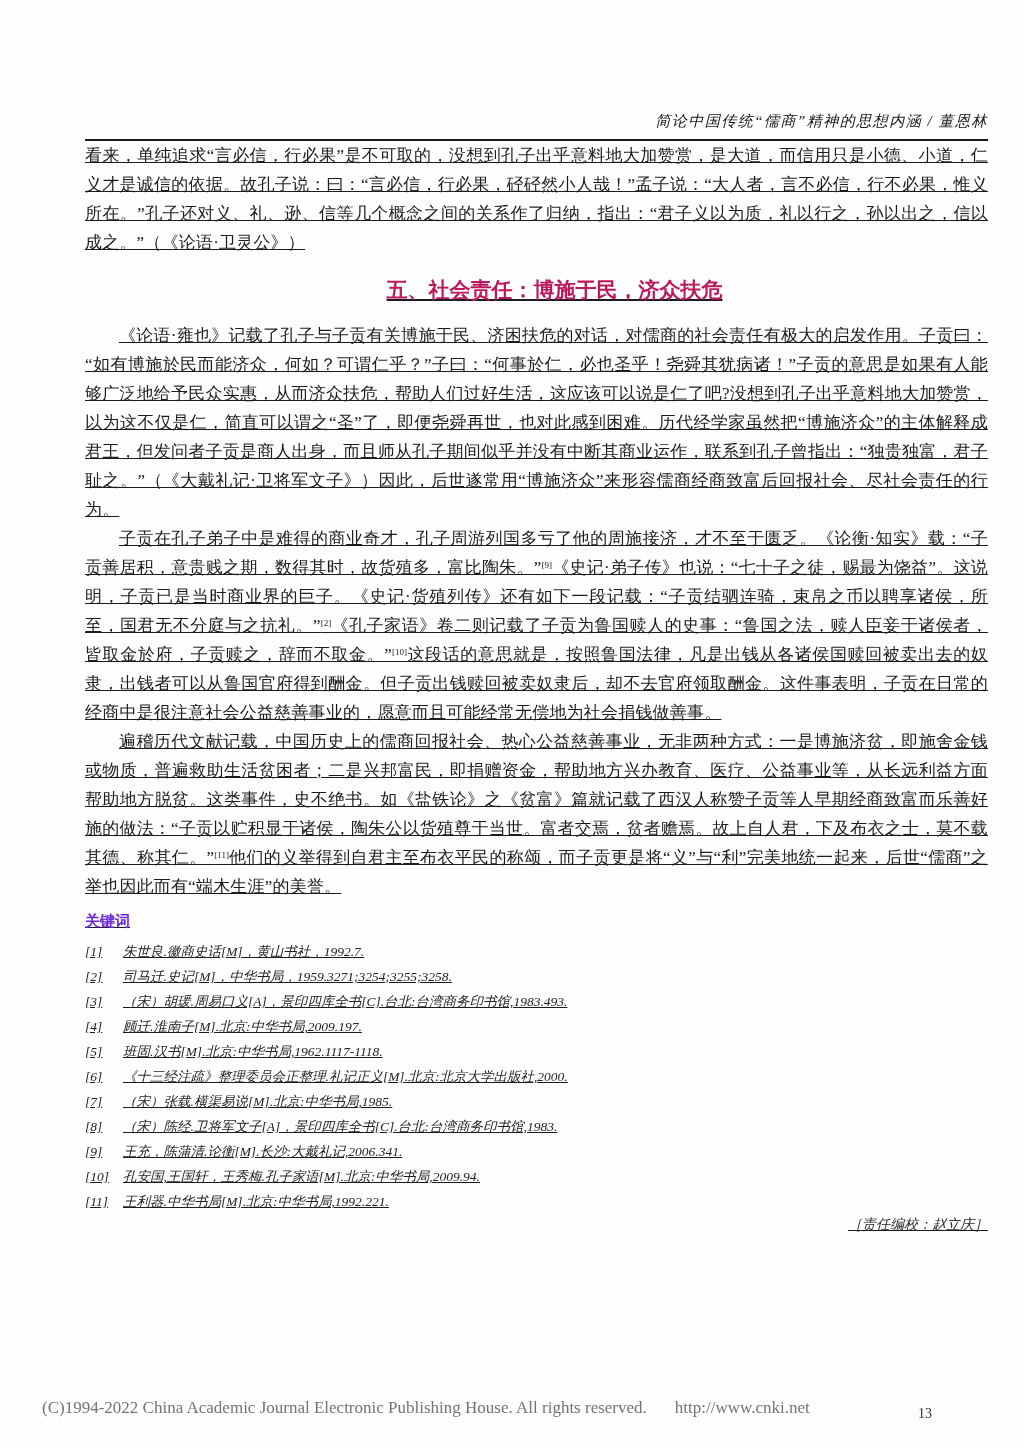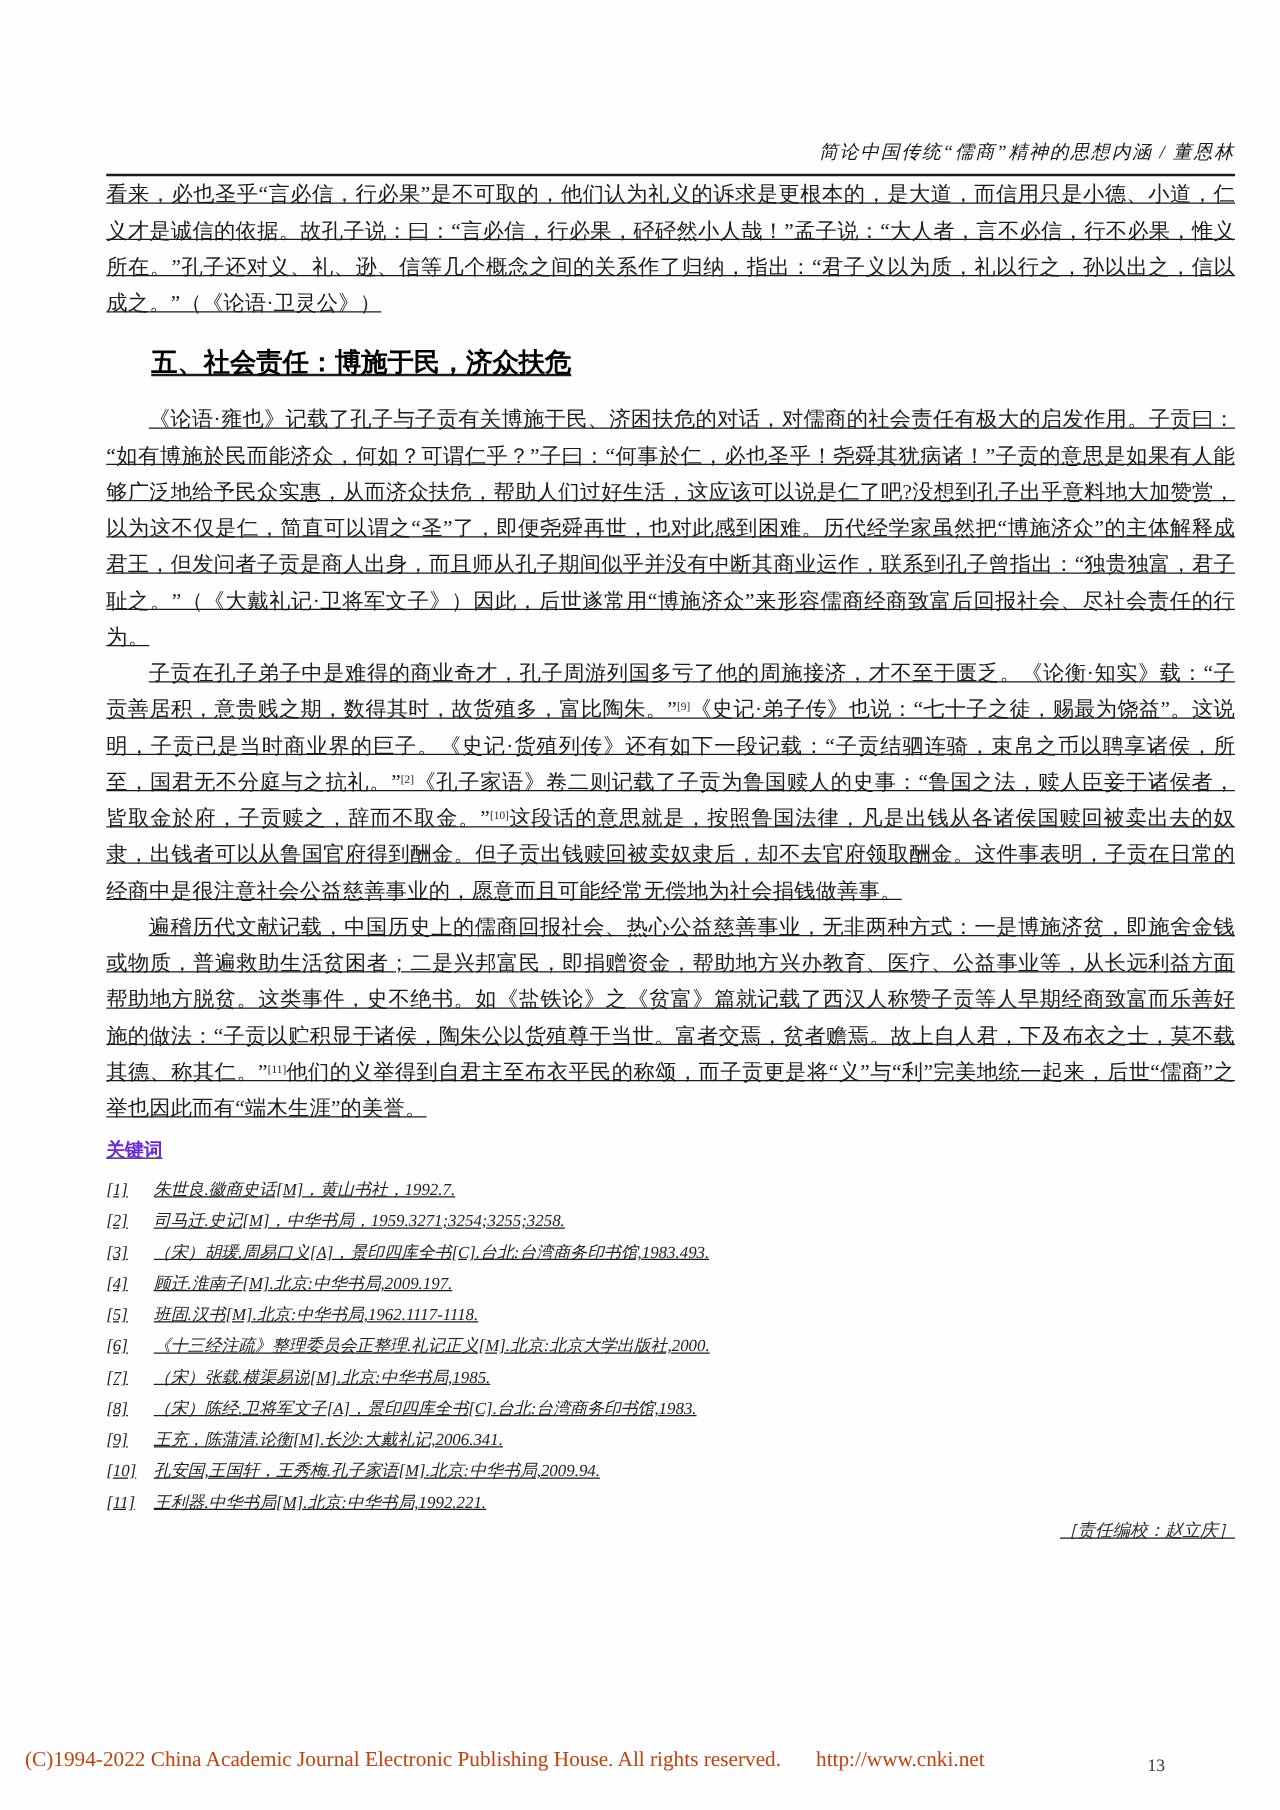--- a/index.html
+++ b/index.html
@@ -32,21 +32,22 @@
     text-align:justify;
     letter-spacing:0.2px;
   }
   .para.first { margin-top:14px; }
   .para.indent { text-indent:34px; }
   .section-heading {
     font-size:21px;
     font-weight:bold;
     margin:18px 0 16px 36px;
     line-height:30px;
-    color:#000000;
+    color:#be185d;
+    text-align:center;
   }
   sup.cite {
     font-size:9px;
     line-height:0;
     vertical-align:5px;
     letter-spacing:0;
   }
 
   .references { margin-top:10px; }
   .ref-heading {
@@ -75,39 +76,39 @@
   }
 
   .page-number {
     position:absolute;
     top:1406px; right:92px;
     font-size:14px;
     color:#333;
   }
   .copyright {
     position:absolute;
-    top:1398px; left:20px;
+    top:1398px; left:42px;
     font-size:17px;
-    color:#c2410c;
+    color:#737373;
     white-space:nowrap;
   }
   .cnki-url { margin-left:28px; }
 </style>
 </head>
 <body>
 
 <div class="page">
 
   <div class="header">
     <span class="running-title">简论中国传统“儒商”精神的思想内涵 / 董恩林</span>
   </div>
   <div class="header-rule"></div>
 
   <div class="body-text">
-    <p class="para first">看来，必也圣乎“言必信，行必果”是不可取的，他们认为礼义的诉求是更根本的，是大道，而信用只是小德、小道，仁义才是诚信的依据。故孔子说：曰：“言必信，行必果，硁硁然小人哉！”孟子说：“大人者，言不必信，行不必果，惟义所在。”孔子还对义、礼、逊、信等几个概念之间的关系作了归纳，指出：“君子义以为质，礼以行之，孙以出之，信以成之。”（《论语·卫灵公》）</p>
+    <p class="para first">看来，单纯追求“言必信，行必果”是不可取的，没想到孔子出乎意料地大加赞赏，是大道，而信用只是小德、小道，仁义才是诚信的依据。故孔子说：曰：“言必信，行必果，硁硁然小人哉！”孟子说：“大人者，言不必信，行不必果，惟义所在。”孔子还对义、礼、逊、信等几个概念之间的关系作了归纳，指出：“君子义以为质，礼以行之，孙以出之，信以成之。”（《论语·卫灵公》）</p>
 
     <h2 class="section-heading">五、社会责任：博施于民，济众扶危</h2>
 
     <p class="para indent">《论语·雍也》记载了孔子与子贡有关博施于民、济困扶危的对话，对儒商的社会责任有极大的启发作用。子贡曰：“如有博施於民而能济众，何如？可谓仁乎？”子曰：“何事於仁，必也圣乎！尧舜其犹病诸！”子贡的意思是如果有人能够广泛地给予民众实惠，从而济众扶危，帮助人们过好生活，这应该可以说是仁了吧?没想到孔子出乎意料地大加赞赏，以为这不仅是仁，简直可以谓之“圣”了，即便尧舜再世，也对此感到困难。历代经学家虽然把“博施济众”的主体解释成君王，但发问者子贡是商人出身，而且师从孔子期间似乎并没有中断其商业运作，联系到孔子曾指出：“独贵独富，君子耻之。”（《大戴礼记·卫将军文子》）因此，后世遂常用“博施济众”来形容儒商经商致富后回报社会、尽社会责任的行为。</p>
 
     <p class="para indent">子贡在孔子弟子中是难得的商业奇才，孔子周游列国多亏了他的周施接济，才不至于匮乏。《论衡·知实》载：“子贡善居积，意贵贱之期，数得其时，故货殖多，富比陶朱。”<sup class="cite">[9]</sup>《史记·弟子传》也说：“七十子之徒，赐最为饶益”。这说明，子贡已是当时商业界的巨子。《史记·货殖列传》还有如下一段记载：“子贡结驷连骑，束帛之币以聘享诸侯，所至，国君无不分庭与之抗礼。”<sup class="cite">[2]</sup>《孔子家语》卷二则记载了子贡为鲁国赎人的史事：“鲁国之法，赎人臣妾于诸侯者，皆取金於府，子贡赎之，辞而不取金。”<sup class="cite">[10]</sup>这段话的意思就是，按照鲁国法律，凡是出钱从各诸侯国赎回被卖出去的奴隶，出钱者可以从鲁国官府得到酬金。但子贡出钱赎回被卖奴隶后，却不去官府领取酬金。这件事表明，子贡在日常的经商中是很注意社会公益慈善事业的，愿意而且可能经常无偿地为社会捐钱做善事。</p>
 
     <p class="para indent">遍稽历代文献记载，中国历史上的儒商回报社会、热心公益慈善事业，无非两种方式：一是博施济贫，即施舍金钱或物质，普遍救助生活贫困者；二是兴邦富民，即捐赠资金，帮助地方兴办教育、医疗、公益事业等，从长远利益方面帮助地方脱贫。这类事件，史不绝书。如《盐铁论》之《贫富》篇就记载了西汉人称赞子贡等人早期经商致富而乐善好施的做法：“子贡以贮积显于诸侯，陶朱公以货殖尊于当世。富者交焉，贫者赡焉。故上自人君，下及布衣之士，莫不载其德、称其仁。”<sup class="cite">[11]</sup>他们的义举得到自君主至布衣平民的称颂，而子贡更是将“义”与“利”完美地统一起来，后世“儒商”之举也因此而有“端木生涯”的美誉。</p>
   </div>
 

